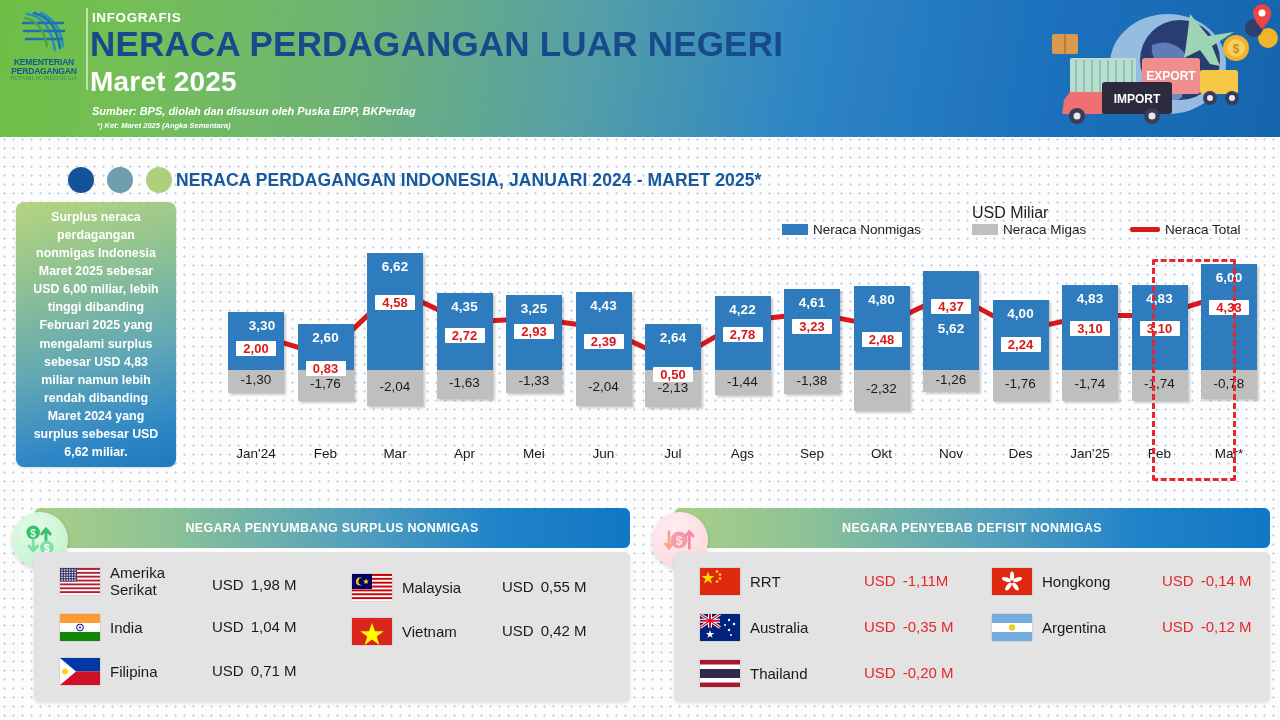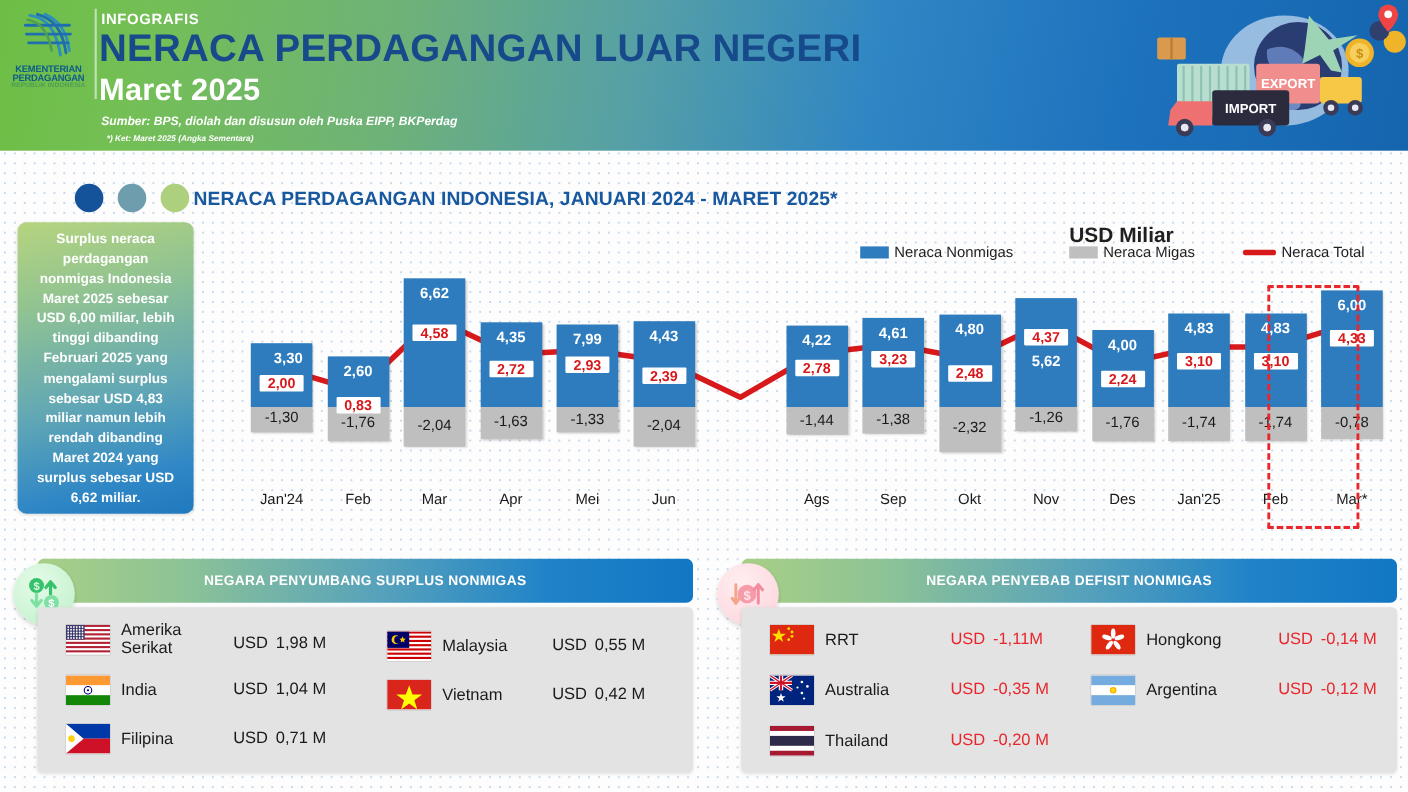--- a/index.html
+++ b/index.html
@@ -76,21 +76,21 @@
     background: linear-gradient(165deg, #b6d47f 0%, #93c490 25%, #63a8b4 58%, #2f87c6 85%, #1f79bd 100%);
     color: #ffffff; font-size: 12.4px; line-height: 1.46;
     text-align: center; padding: 22px 13px; font-weight: 600;
     display: flex; align-items: center; justify-content: center;
     box-shadow: 0 1px 3px rgba(0,0,0,.14);
   }
 
   
   #legend-unit {
     position: absolute; left: 972px; top: 204px;
-    font-size: 19px; font-weight: bold; color: #1f1f1f;
+    font-size: 16px; font-weight: normal; color: #1f1f1f;
   }
   #legend-row { position: absolute; left: 782px; top: 222px; width: 440px; height: 18px; }
   .lg-item { position: absolute; display: flex; align-items: center; gap: 5px;
              font-size: 13.5px; color: #1f1f1f; white-space: nowrap; }
   .lg-swatch { width: 26px; height: 11px; display: inline-block; }
   .lg-line { width: 30px; height: 5px; display: inline-block; border-radius: 2px; }
 
   
   #chart { position: absolute; left: 222px; top: 250px; width: 1050px; height: 225px; }
   .bar-col { position: absolute; bottom: 0; width: 56px; height: 225px; }
@@ -301,32 +301,40 @@
         <div class="bar-blue" style="height: 76.56px; top: 43.44px; background: rgb(46, 124, 190);"></div>
         <div class="bar-gray" style="height: 28.688px; top: 120px; background: rgb(191, 191, 191);"></div>
         <div class="v-nonmigas" style="top: 49.44px;">4,35</div>
         <div class="v-migas" style="top: 125.344px;">-1,63</div>
         <div class="v-total" style="top: 78.128px;">2,72</div>
         <div class="x-label">Apr</div>
       </div>
       <div class="bar-col" style="left: 284px;">
         <div class="bar-blue" style="height: 74.976px; top: 45.024px; background: rgb(46, 124, 190);"></div>
         <div class="bar-gray" style="height: 23.408px; top: 120px; background: rgb(191, 191, 191);"></div>
-        <div class="v-nonmigas" style="top: 51.024px;">7,99</div>
+        <div class="v-nonmigas" style="top: 51.024px;">3,25</div>
         <div class="v-migas" style="top: 122.704px;">-1,33</div>
         <div class="v-total" style="top: 74.432px;">2,93</div>
         <div class="x-label">Mei</div>
       </div>
       <div class="bar-col" style="left: 353.5px;">
         <div class="bar-blue" style="height: 77.968px; top: 42.032px; background: rgb(46, 124, 190);"></div>
         <div class="bar-gray" style="height: 35.904px; top: 120px; background: rgb(191, 191, 191);"></div>
         <div class="v-nonmigas" style="top: 48.032px;">4,43</div>
         <div class="v-migas" style="top: 128.952px;">-2,04</div>
         <div class="v-total" style="top: 83.936px;">2,39</div>
         <div class="x-label">Jun</div>
+      </div>
+      <div class="bar-col" style="left: 423px;">
+        <div class="bar-blue" style="height: 46.464px; top: 73.536px; background: rgb(46, 124, 190);"></div>
+        <div class="bar-gray" style="height: 37.488px; top: 120px; background: rgb(191, 191, 191);"></div>
+        <div class="v-nonmigas" style="top: 79.536px;">2,64</div>
+        <div class="v-migas" style="top: 129.744px;">-2,13</div>
+        <div class="v-total" style="top: 117.2px;">0,50</div>
+        <div class="x-label">Jul</div>
       </div>
       <div class="bar-col" style="left: 492.5px;">
         <div class="bar-blue" style="height: 74.272px; top: 45.728px; background: rgb(46, 124, 190);"></div>
         <div class="bar-gray" style="height: 25.344px; top: 120px; background: rgb(191, 191, 191);"></div>
         <div class="v-nonmigas" style="top: 51.728px;">4,22</div>
         <div class="v-migas" style="top: 123.672px;">-1,44</div>
         <div class="v-total" style="top: 77.072px;">2,78</div>
         <div class="x-label">Ags</div>
       </div>
       <div class="bar-col" style="left: 562px;">

